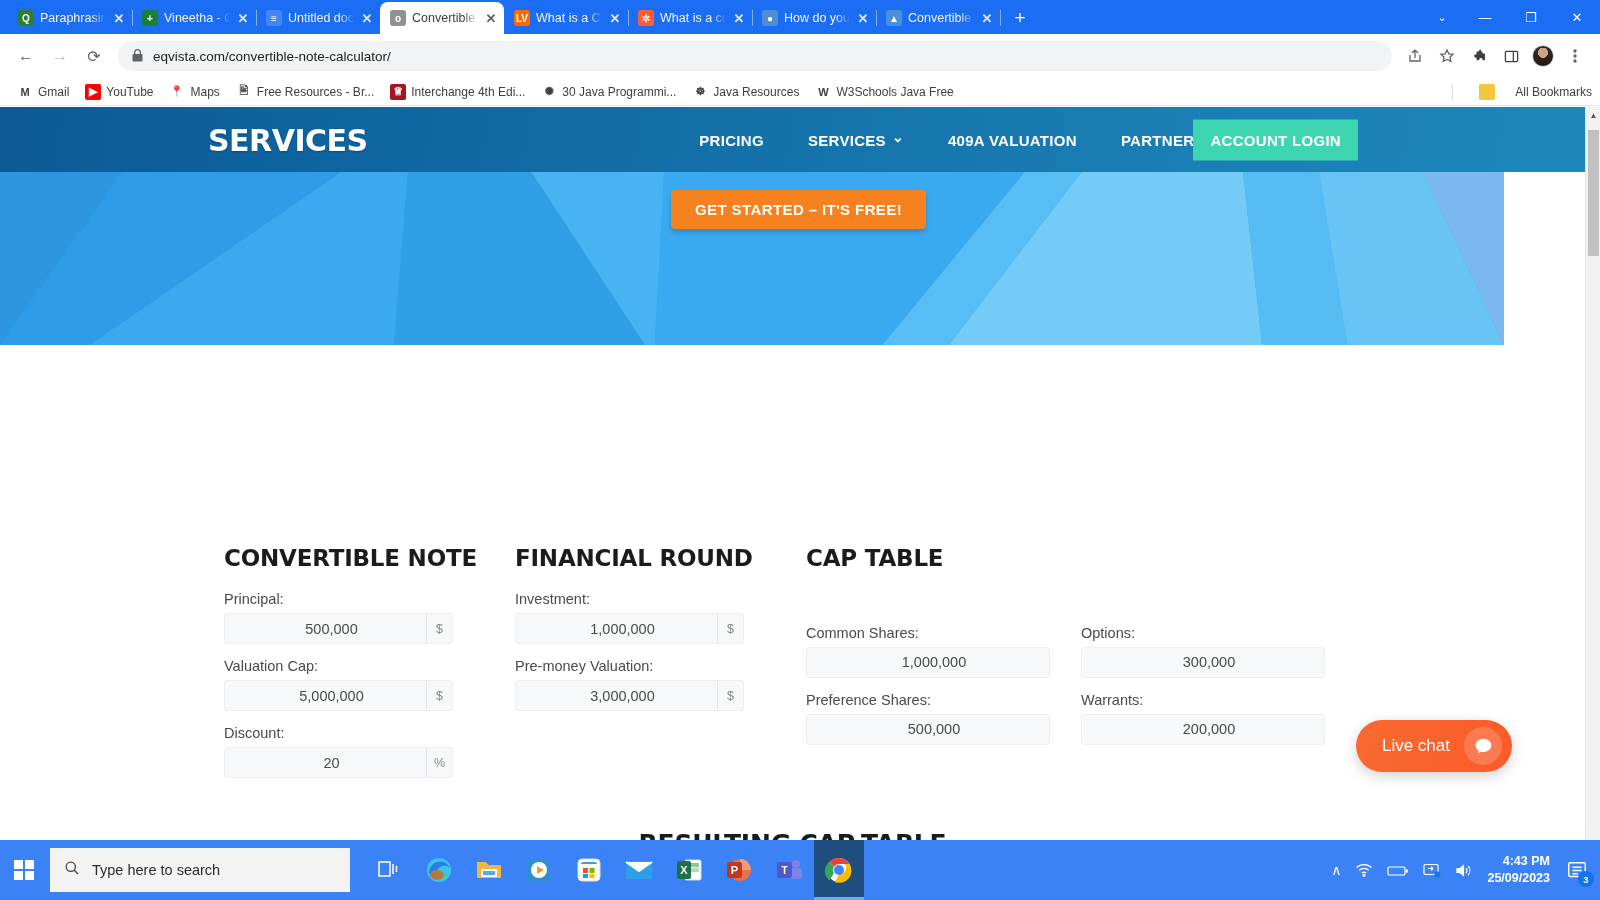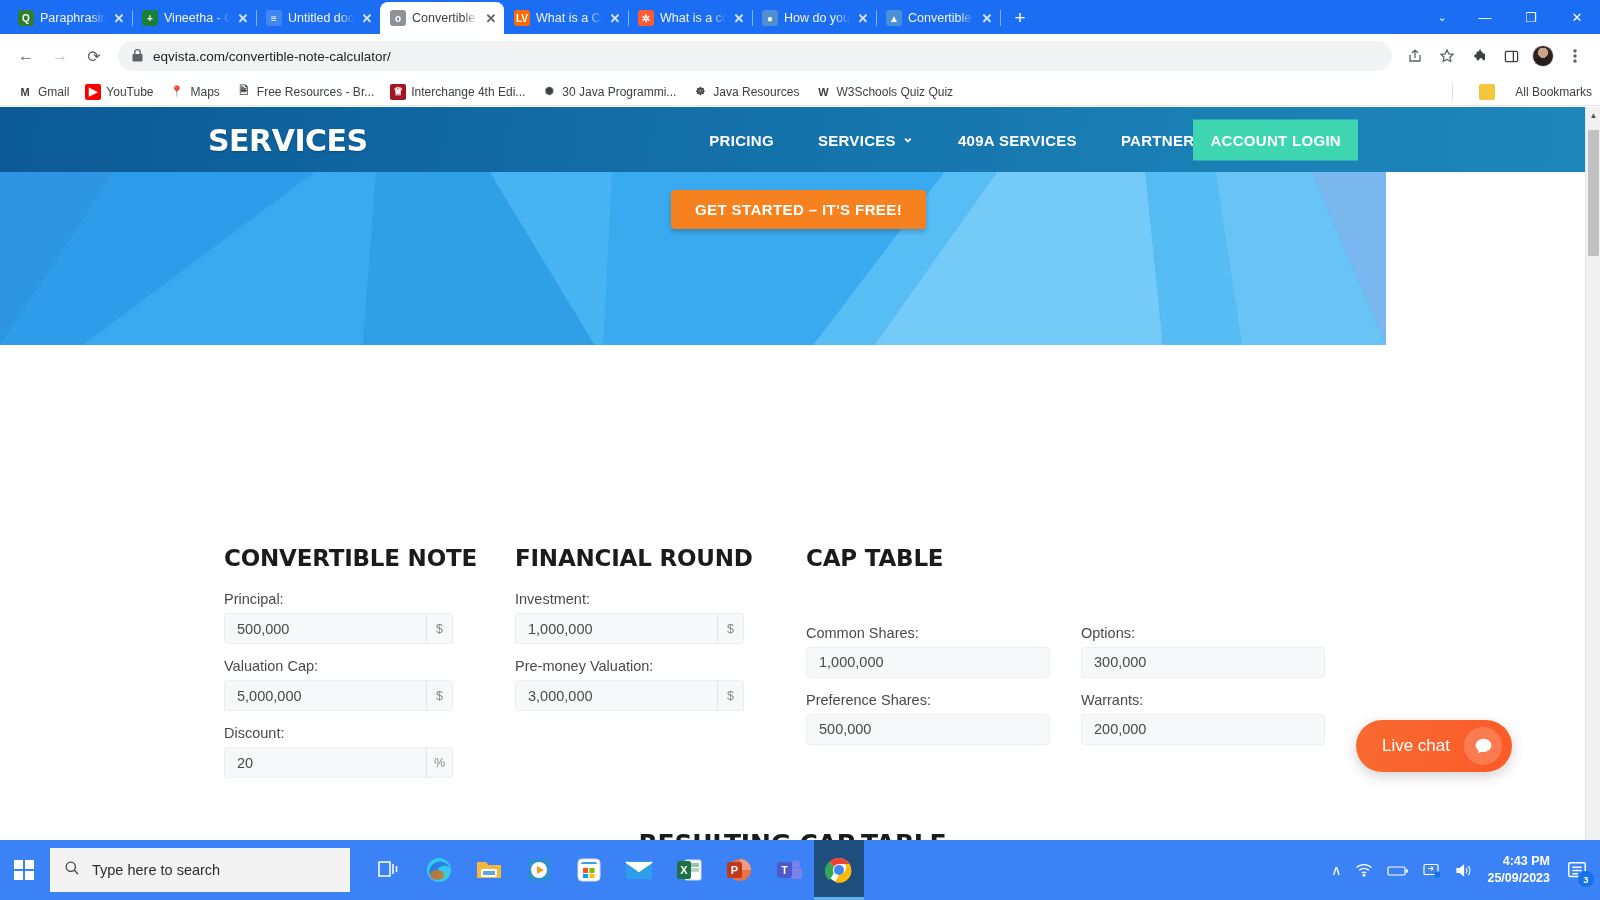--- a/index.html
+++ b/index.html
@@ -141,21 +141,21 @@
   }
   .navlink .chev { font-size: 10px; margin-left: 6px; display: inline-block; }
   .loginbtn {
     position: absolute; right: 227px; top: 50%; transform: translateY(-50%);
     background: #3ed6b0; color: #fff; font-size: 15px; font-weight: 600;
     letter-spacing: 0.3px; padding: 12px 17px; white-space: nowrap;
   }
 
   
   .hero {
-    position: absolute; top: 65px; left: 0; width: 1386px; height: 173px;
+    position: absolute; top: 65px; left: 0; width: 1504px; height: 173px;
     background: #36a9ef; overflow: hidden;
   }
   .hero svg { position: absolute; inset: 0; width: 100%; height: 100%; }
   .getstarted {
     position: absolute; left: 671px; top: 18px; z-index: 3;
     background: #f5821f; color: #fff; font-size: 15px; font-weight: 700;
     letter-spacing: 0.4px; padding: 11px 24px; border-radius: 4px;
     box-shadow: 0 3px 5px rgba(0,0,0,0.2);
   }
 
@@ -173,21 +173,21 @@
     font-family: "DejaVu Sans", sans-serif; margin-bottom: 20px;
   }
   .field { width: 229px; margin-bottom: 14px; }
   .field.halfw { width: 244px; }
   .flabel { font-size: 14.5px; color: #4a4a4a; margin-bottom: 6px; }
   .finput {
     height: 31px; background: #f7f8f9; border: 1px solid #eceef0; border-radius: 3px;
     display: flex; align-items: center; overflow: hidden;
   }
   .finput .val {
-    flex: 1; padding-left: 12px; font-size: 14.5px; color: #4a4a4a;
+    flex: 1; padding-left: 12px; font-size: 14.5px; color: #4a4a4a; text-align: center;
   }
   .finput .suffix {
     width: 26px; border-left: 1px solid #e3e5e8; height: 100%;
     display: flex; align-items: center; justify-content: center;
     font-size: 12.5px; color: #888;
   }
   .captable-grid {
     display: flex; gap: 31px;
   }
 
@@ -380,38 +380,38 @@
       <div class="bm">
         <span class="bmico" style="background:#ffffff;color:#3c4043;font-size:11px">✺</span>
         <span class="lbl">30 Java Programmi...</span>
       </div>
       <div class="bm">
         <span class="bmico" style="background:#ffffff;color:#3c4043;font-size:11px">☸</span>
         <span class="lbl">Java Resources</span>
       </div>
       <div class="bm">
         <span class="bmico" style="background:#ffffff;color:#3c4043;font-size:11px">W</span>
-        <span class="lbl">W3Schools Quiz Quiz</span>
+        <span class="lbl">W3Schools Java Free</span>
       </div>
     </div>
   <div class="bm-right">
     <span class="divider"></span>
     <span class="bmico" style="background:#f5c63c;border-radius:2px"></span>
     <span class="lbl" style="font-size:12px;color:#3c4043">All Bookmarks</span>
   </div>
 </div>
 
 <div class="viewport">
 
   <div class="sitenav">
     <div class="brand">SERVICES</div>
     <div class="navlinks" id="sitenavlinks">
         <div class="navlink"><span>PRICING</span></div>
         <div class="navlink"><span>SERVICES</span><span class="chev" style="position: relative; top: -4px; font-size: 14px;">⌄</span></div>
-        <div class="navlink"><span>409A SERVICES</span></div>
+        <div class="navlink"><span>409A VALUATION</span></div>
         <div class="navlink"><span>PARTNERS</span></div>
         <div class="navlink"><span>CONTACT</span></div>
       </div>
     <div class="loginbtn">ACCOUNT LOGIN</div>
   </div>
 
   <div class="hero">
     <svg viewBox="0 0 1585 173" preserveAspectRatio="none">
       <rect width="1585" height="173" fill="#36a9ef"></rect>
       <polygon points="0,0 130,0 0,173" fill="#2e95e0"></polygon>

